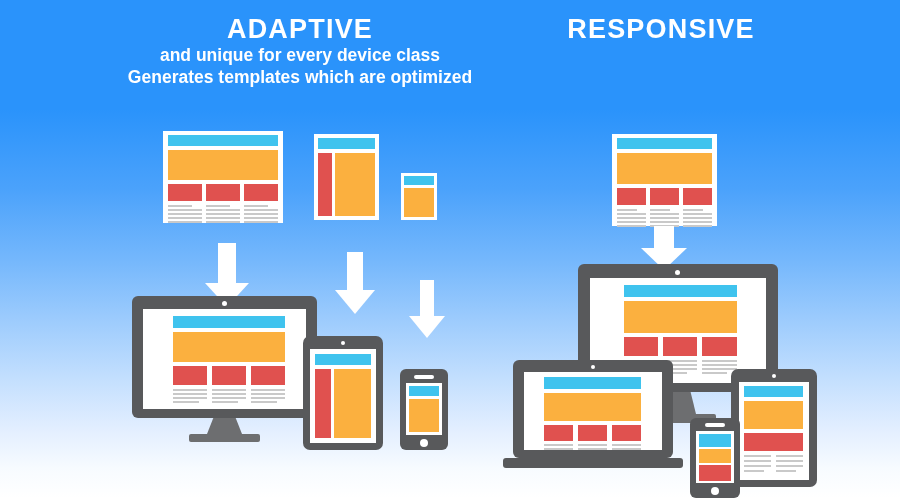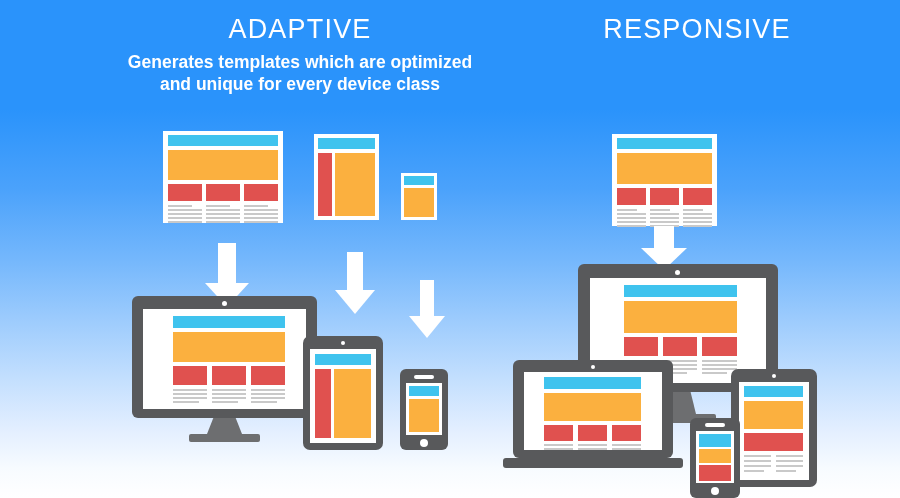--- a/index.html
+++ b/index.html
@@ -11,22 +11,22 @@
   #stage{
     position:relative;width:900px;height:498px;
     background:linear-gradient(to bottom,
       #2a93fb 0%, #2a93fb 22%, #4ba2fb 38%, #74b7fc 52%,
       #9ccbfd 64%, #c3dffe 76%, #e2eeff 86%, #f7fbff 94%, #ffffff 100%);
   }
 
   
   .col-head{position:absolute;text-align:center;color:#ffffff;}
   .title{
-    font-size:27px;font-weight:400;letter-spacing:1.2px;
-    line-height:1;margin:0 0 9px 0;color:#ffffff;
+    font-size:27px;font-weight:700;letter-spacing:1.2px;
+    line-height:1;margin:0 0 2px 0;color:#ffffff;
   }
   .subtitle{
     font-size:17.5px;font-weight:bold;line-height:1.25;
     color:#ffffff;margin:0;
   }
 
   
   .screen{background:#ffffff;position:absolute;overflow:hidden;}
   .bar-cyan{background:#3fc3ee;position:absolute;}
   .bar-orange{background:#fbb03f;position:absolute;}
@@ -51,25 +51,25 @@
     border-top:0 solid #ffffff;
   }
 </style>
 </head>
 <body>
 
 <div id="stage">
 
   <div class="col-head" style="left:60px;top:16px;width:480px;">
     <div class="title">ADAPTIVE</div>
+    <div class="subtitle">and unique for every device class</div>
     <div class="subtitle">Generates templates which are optimized</div>
-    <div class="subtitle">and unique for every device class</div>
-  </div>
-
-  <div class="col-head" style="left:512px;top:16px;width:370px;">
+  </div>
+
+  <div class="col-head" style="left:476px;top:16px;width:370px;">
     <div class="title">RESPONSIVE</div>
   </div>
 
   <div style="position:absolute;left:163px;top:131px;width:120px;height:92px;background:#ffffff;">
     <div class="bar-cyan" style="left:5px;top:4px;width:110px;height:11px;"></div>
     <div class="bar-orange" style="left:5px;top:19px;width:110px;height:30px;"></div>
     <div class="bar-red" style="left:5px;top:53px;width:34px;height:17px;"></div>
     <div class="bar-red" style="left:43px;top:53px;width:34px;height:17px;"></div>
     <div class="bar-red" style="left:81px;top:53px;width:34px;height:17px;"></div>
     <div class="lines" style="left:5px;top:74px;width:34px;">

